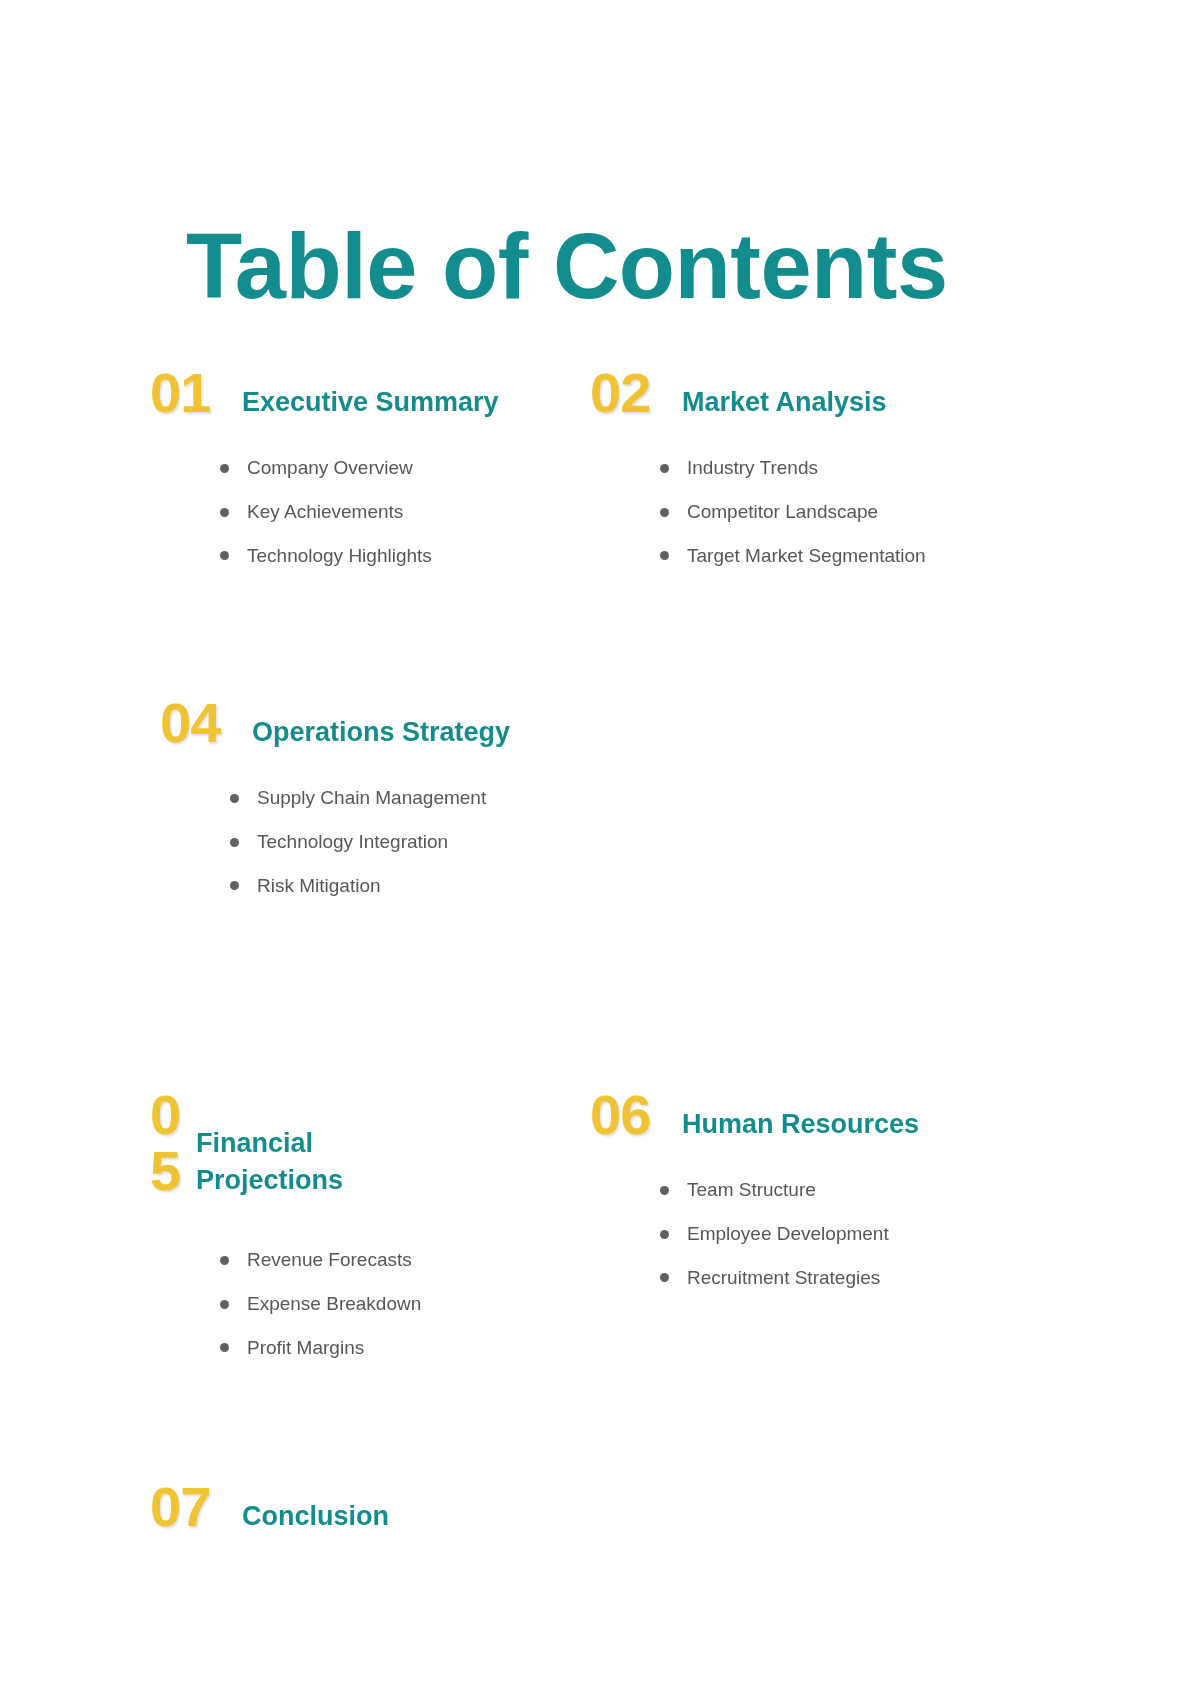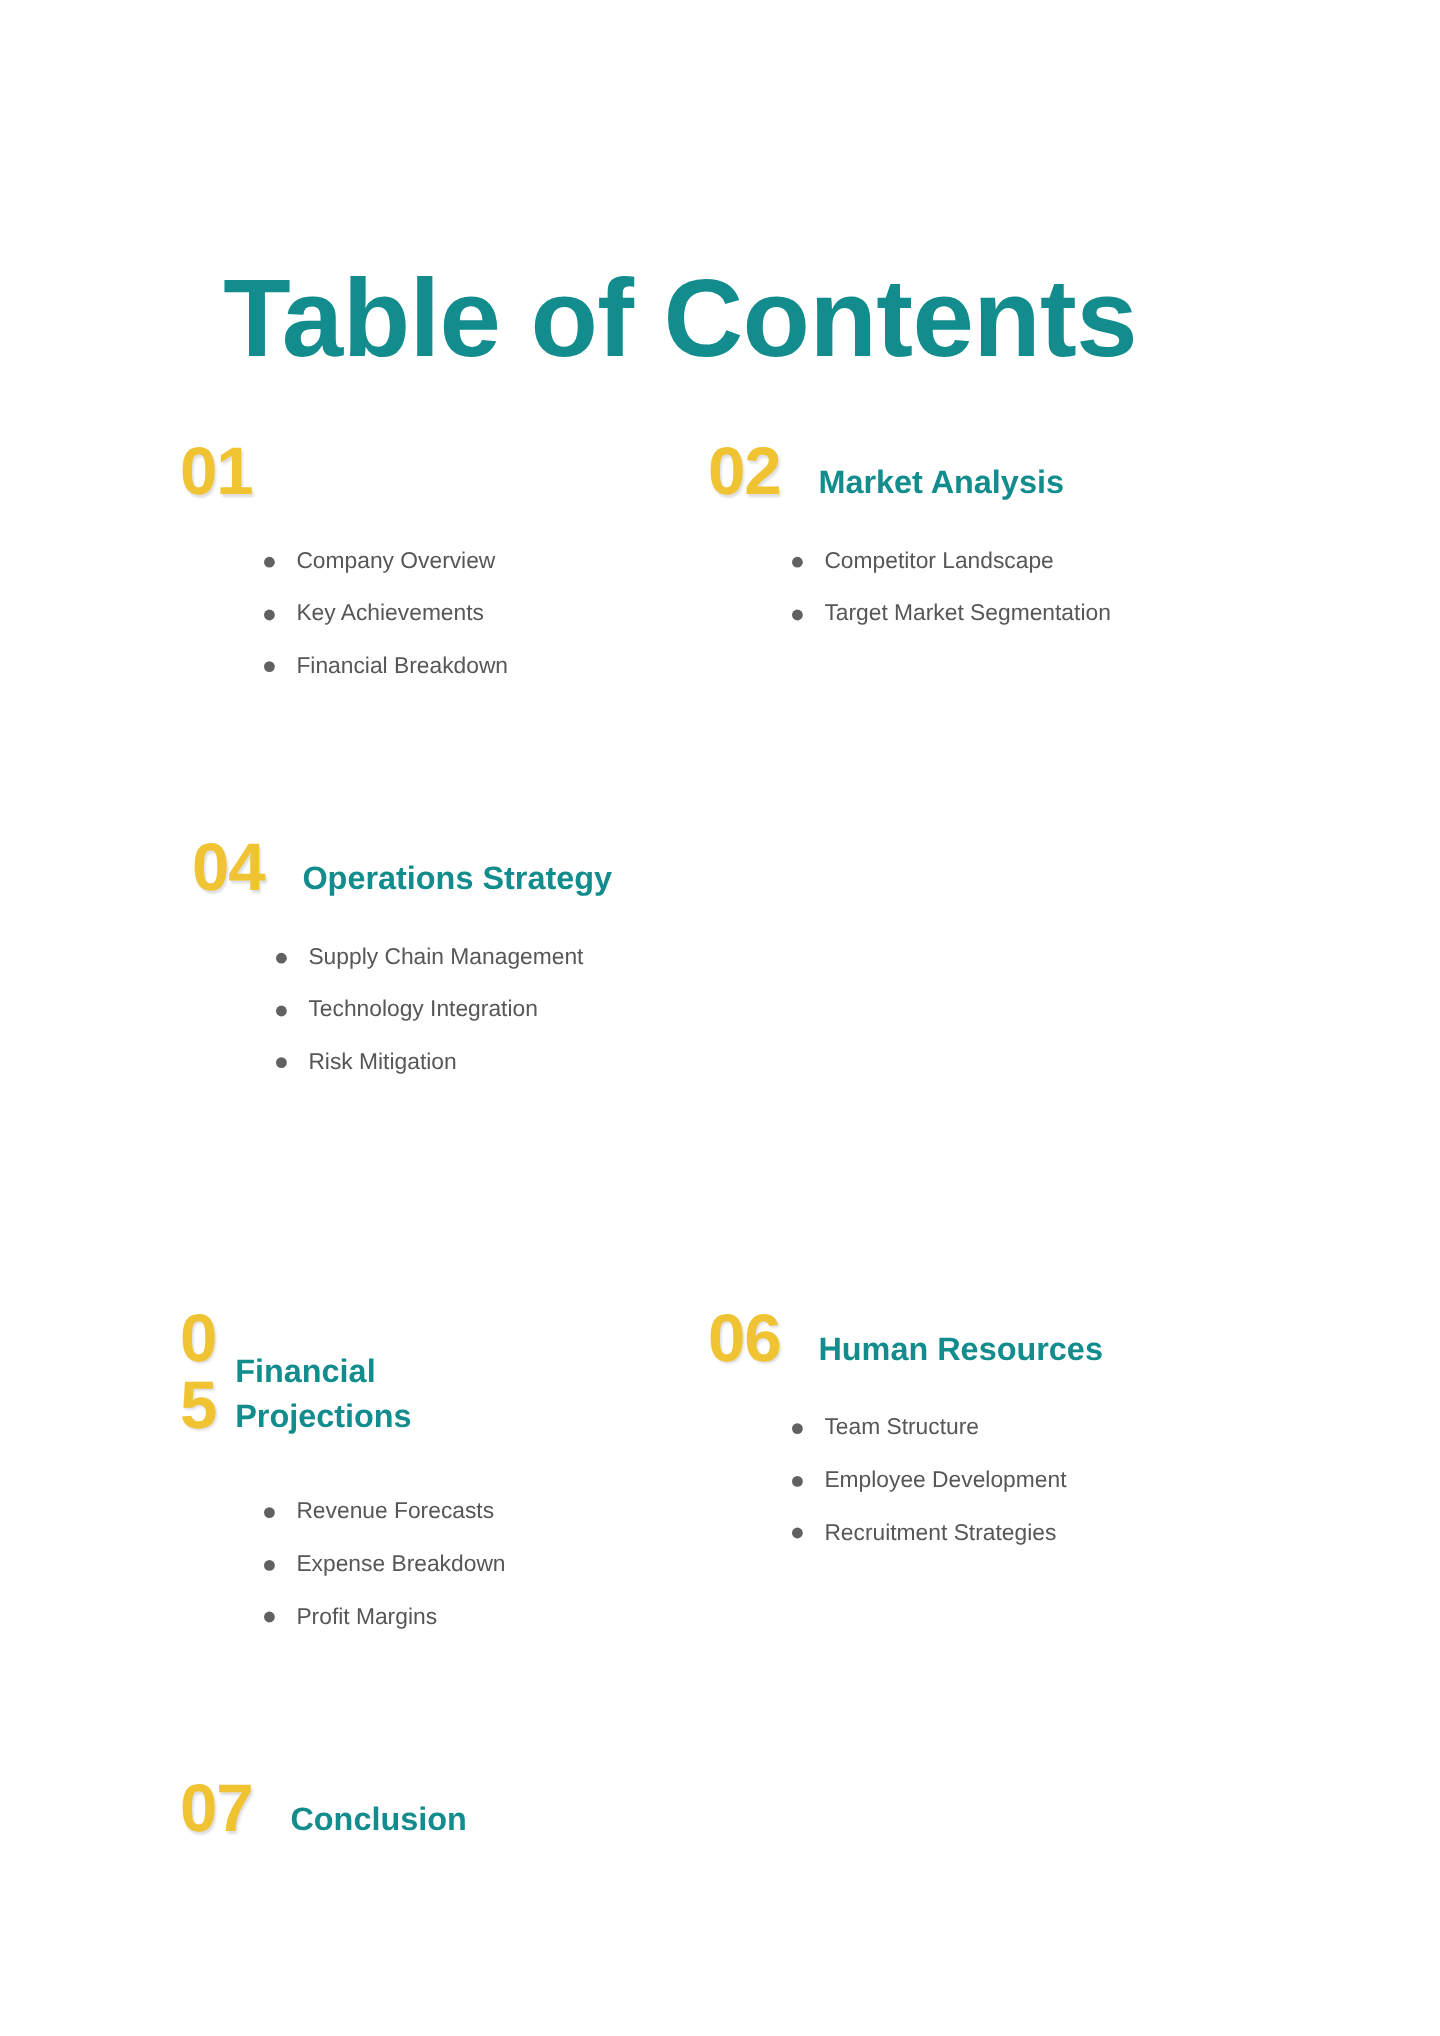--- a/index.html
+++ b/index.html
@@ -140,45 +140,50 @@
 
   <h1 class="toc-title">Table of Contents</h1>
 
   <div class="sections">
 
     <div class="row row-1">
 
       <div class="col col-left">
         <div class="sec-head">
           <div class="sec-num nowrap">01</div>
+          <div class="sec-title">Executive Summary</div>
         </div>
         <ul class="sec-items">
           <li>
             <span class="bullet-dot"></span>
             <span class="item-text">Company Overview</span>
           </li>
           <li>
             <span class="bullet-dot"></span>
             <span class="item-text">Key Achievements</span>
           </li>
           <li>
             <span class="bullet-dot"></span>
-            <span class="item-text">Financial Breakdown</span>
+            <span class="item-text">Technology Highlights</span>
           </li>
         </ul>
       </div>
 
       <div class="col col-right">
         <div class="sec-head">
           <div class="sec-num nowrap">02</div>
           <div class="sec-title">Market Analysis</div>
         </div>
         <ul class="sec-items">
           <li>
             <span class="bullet-dot"></span>
+            <span class="item-text">Industry Trends</span>
+          </li>
+          <li>
+            <span class="bullet-dot"></span>
             <span class="item-text">Competitor Landscape</span>
           </li>
           <li>
             <span class="bullet-dot"></span>
             <span class="item-text">Target Market Segmentation</span>
           </li>
         </ul>
       </div>
 
     </div>

